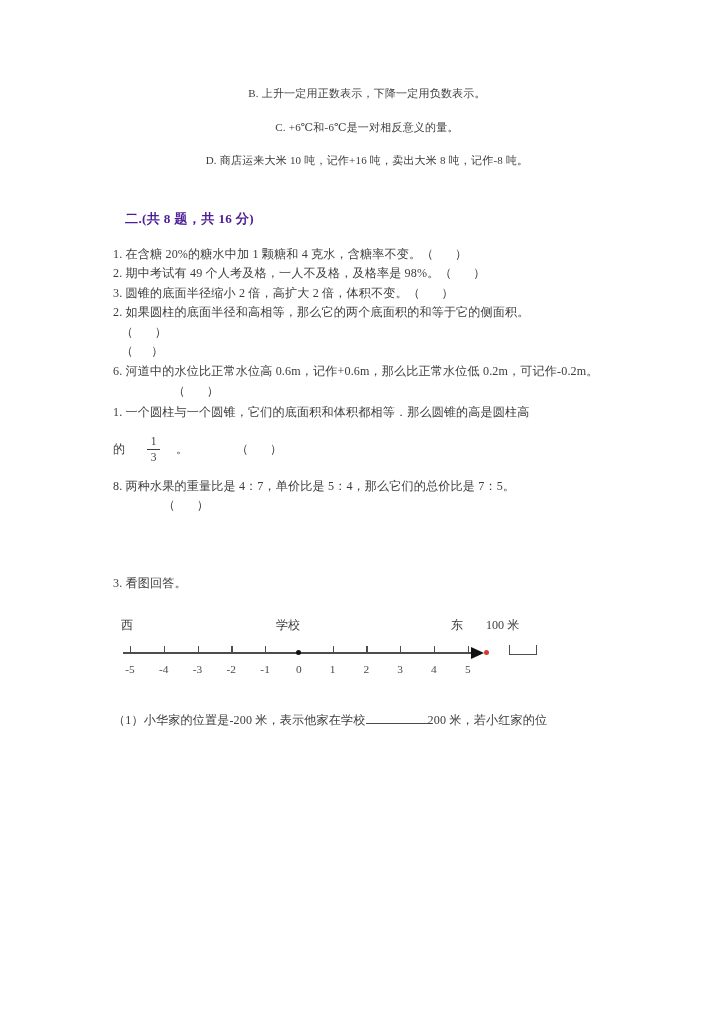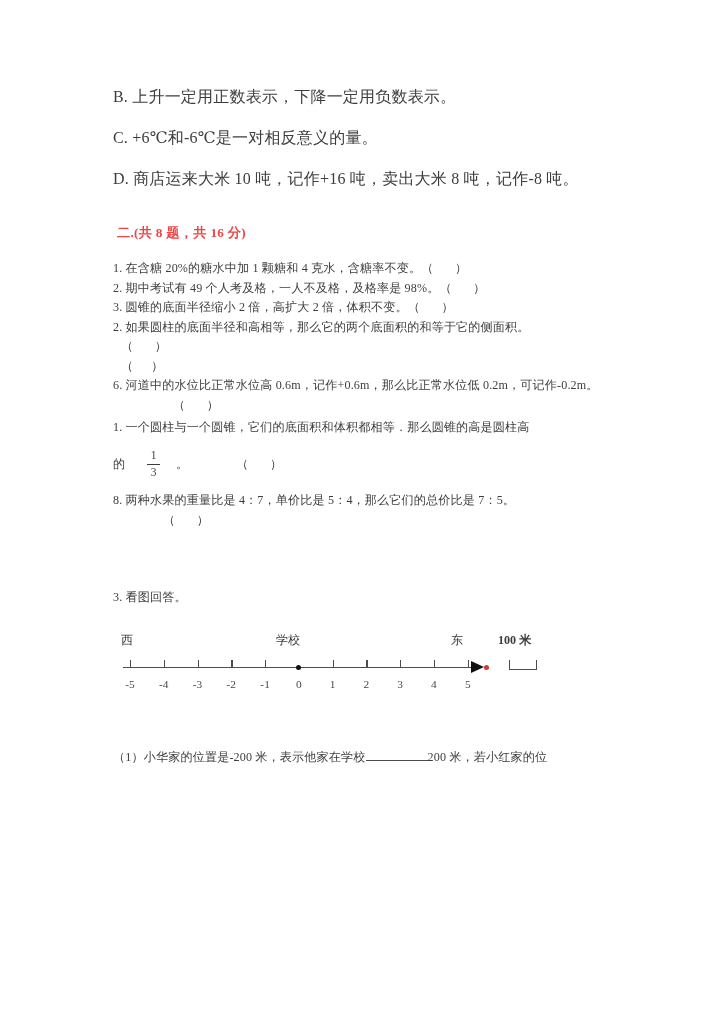--- a/index.html
+++ b/index.html
@@ -26,33 +26,34 @@
   }
   .content {
     position: absolute;
     left: 113px;
     top: 85px;
     width: 508px;
   }
 
   
   .choice-line {
-    font-size: 16px;
+    font-size: 11px;
     line-height: 1.5;
     margin: 0 0 17px 0;
     letter-spacing: 0.2px;
     color: #3d3d3d;
+    text-align: center;
   }
 
   
   .section-heading {
     font-size: 13.2px;
     font-weight: bold;
-    color: #ef4444;
-    margin: 4px;
+    color: #4c1d95;
+    margin: 12px;
     letter-spacing: 0.3px;
   }
 
   
   .q-list {
     margin: 0;
     padding: 0;
   }
   .q-item {
     font-size: 12.1px;
@@ -249,21 +250,21 @@
     <div style="height:36px"></div>
 
     <div style="margin-top:22px">
       <p class="q-item">3. 看图回答。</p>
     </div>
 
     <div class="figure">
       <span class="fig-label" style="left:8px; top:8px;">西</span>
       <span class="fig-label" style="left:163px; top:8px;font-family:Liberation Serif, serif;">学校</span>
       <span class="fig-label" style="left:338px; top:8px;">东</span>
-      <span class="fig-label" style="left:385px; top:8px;font-weight:bold;">100 米</span>
+      <span class="fig-label" style="left:373px; top:8px;">100 米</span>
 
       <div class="axis">
         <div class="arrow-head"></div>
         <div class="arrow-dot"></div>
       <div class="tick" style="left: 7px;"></div>
           <div class="tick" style="left: 40.775px;"></div>
           <div class="tick" style="left: 74.55px;"></div>
           <div class="tick" style="left: 108.325px;"></div>
           <div class="tick" style="left: 142.1px;"></div>
           <div class="origin-dot" style="left: 175.875px;"></div>
@@ -281,20 +282,20 @@
         <span class="num-label" style="left: 118.325px;">-2</span>
         <span class="num-label" style="left: 152.1px;">-1</span>
         <span class="num-label" style="left: 185.875px;">0</span>
         <span class="num-label" style="left: 219.65px;">1</span>
         <span class="num-label" style="left: 253.425px;">2</span>
         <span class="num-label" style="left: 287.2px;">3</span>
         <span class="num-label" style="left: 320.975px;">4</span>
         <span class="num-label" style="left: 354.75px;">5</span>
       </div>
 
-    <div style="margin-top:32px">
+    <div style="margin-top:10px">
       <p class="subq">
         <span>（1）小华家的位置是-200 米，表示他家在学校</span><span class="blank blank-lg"></span><span>200 米，若小红家的位</span>
       </p>
     </div>
 
   </div>
 </div>
 
 </body></html>

